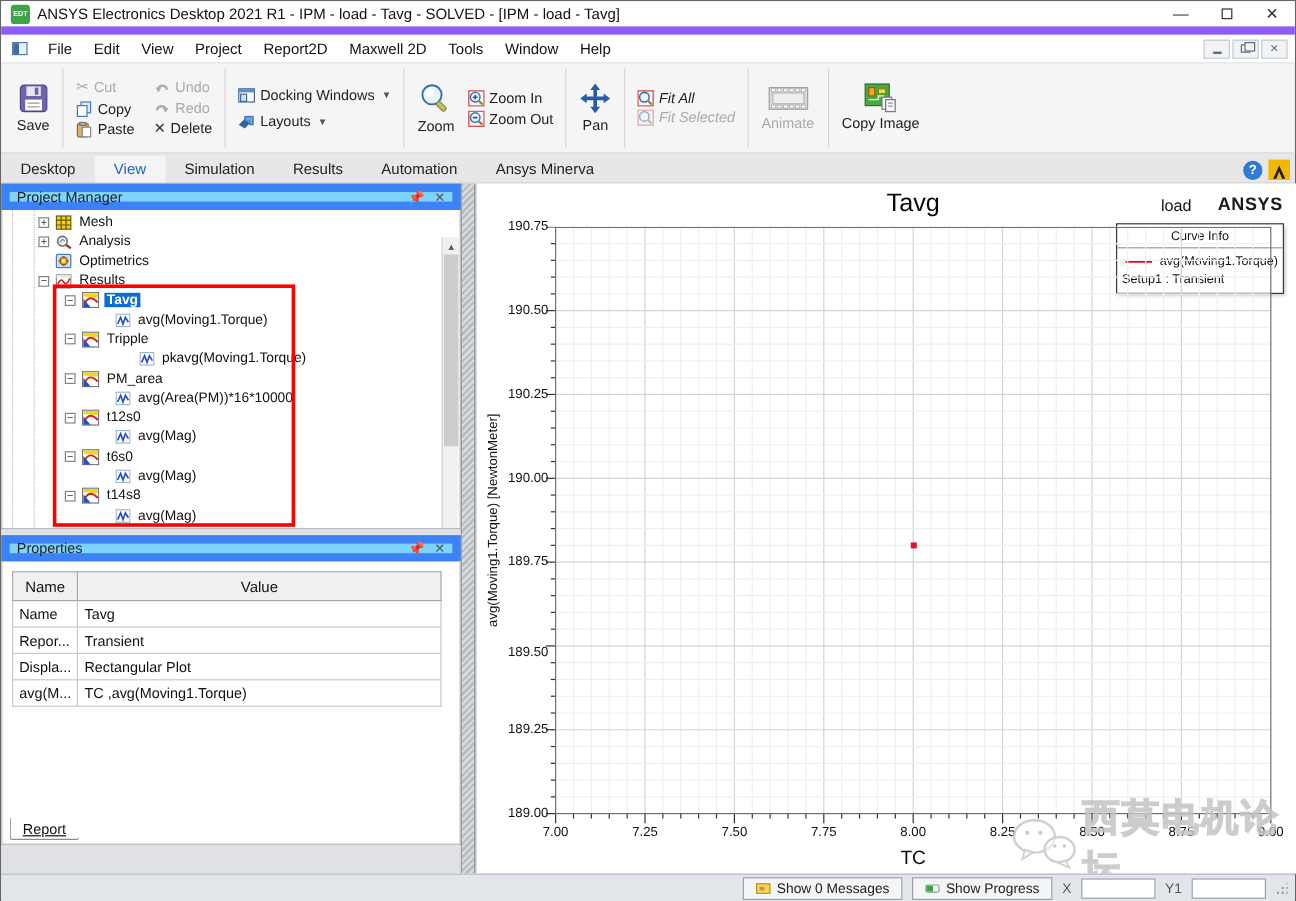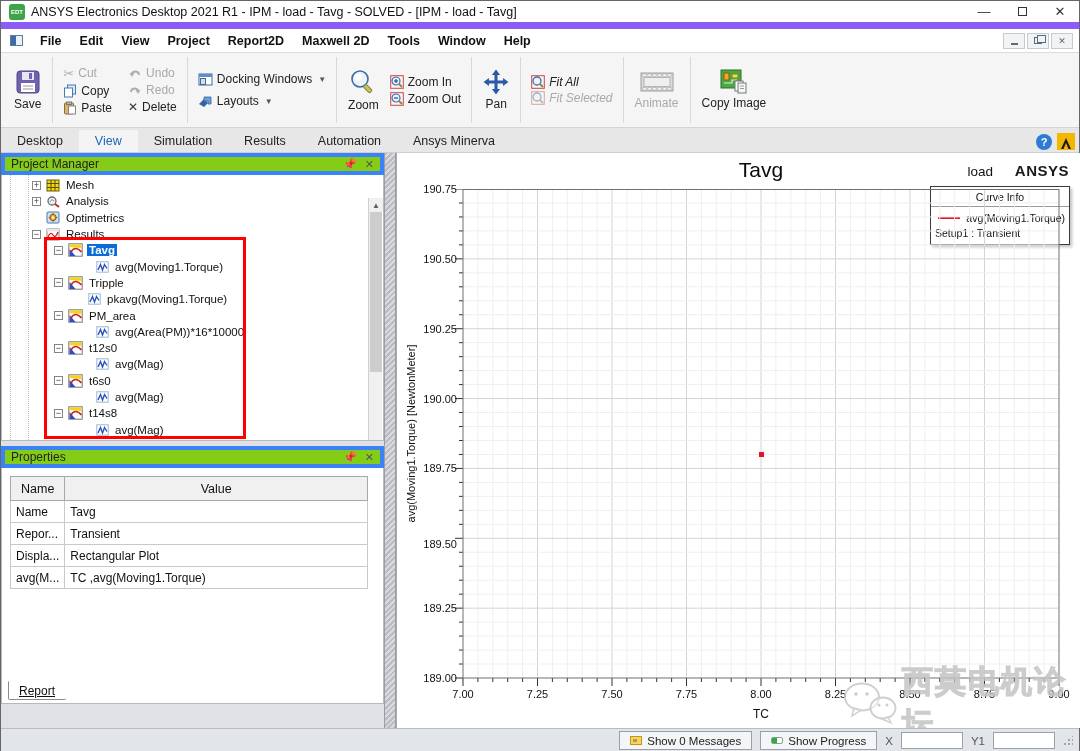--- a/index.html
+++ b/index.html
@@ -43,21 +43,21 @@
   .help-circle { width:16px; height:16px; border-radius:50%; background:#2e7bd6; color:#fff; font-size:11px; font-weight:bold; display:flex; align-items:center; justify-content:center; }
   .ansys-gold { width:18px; height:17px; background:#f2b700; display:flex; align-items:flex-end; justify-content:center; }
 
   
   .main { position:absolute; left:0; top:152px; width:1080px; height:575px; background:#dfe1e4; }
   .left-dock { position:absolute; left:0; top:0; width:383px; height:575px; }
   .splitter { position:absolute; left:383px; top:0; width:12px; height:575px; background:repeating-linear-gradient(135deg,#b9bcc0 0 2px,#d8dadd 2px 4px); border-left:1px solid #9a9da1; border-right:1px solid #9a9da1; }
   .chart-window { position:absolute; left:395px; top:0; width:685px; height:575px; background:#ffffff; border-left:1px solid #aaa; }
 
   
-  .panel-header { height:22px; background:#84cc16; border:4px solid #3b82f6; display:flex; align-items:center; font-size:12px; color:#222; padding:0 6px; }
+  .panel-header { height:22px; background:#7dd3fc; border:7px solid #3b82f6; display:flex; align-items:center; font-size:12px; color:#222; padding:0 6px; }
   .panel-header .ph-icons { margin-left:auto; display:flex; gap:8px; color:#555; font-size:11px; }
   .pm-panel { position:absolute; left:0; top:0; width:383px; height:288px; }
   .pm-tree { position:absolute; left:0; top:22px; width:383px; height:266px; background:#fff; border:1px solid #b5b8bc; border-top:none; overflow:hidden; }
   .tree-guide { position:absolute; top:0; bottom:0; width:0; border-left:1px dotted #bbb; }
   .tree-rows { position:absolute; left:0; top:2px; right:16px; }
   .tree-row { height:16.3px; display:flex; align-items:center; font-size:11.5px; color:#111; white-space:nowrap; }
   .expander { width:9px; height:9px; border:1px solid #848484; background:#fff; font-size:9px; line-height:7px; text-align:center; color:#333; margin-right:5px; flex:none; }
   .exp-spacer { width:14px; flex:none; }
   .tree-icon { margin-right:4px; flex:none; }
   .tree-label { padding:0 2px; }
@@ -83,21 +83,21 @@
   .corner-design { position:absolute; right:88px; top:11px; font-size:13.5px; color:#111; }
   .corner-brand { position:absolute; right:12px; top:9px; font-size:15px; font-weight:bold; color:#1a1a1a; letter-spacing:0.5px; }
   .legend { position:absolute; left:533px; top:33px; width:140px; background:#fff; border:1px solid #3a3a3a; box-shadow:2px 2px 3px rgba(0,0,0,0.25); font-size:10.5px; color:#111; padding:2px 4px 5px 4px; }
   .legend-title { text-align:center; padding:2px 0 3px 0; border-bottom:1px solid #9a9a9a; margin:0 -4px 4px -4px; }
   .legend-entry { display:flex; align-items:center; justify-content:flex-end; gap:6px; padding:1px 0; }
   .legend-swatch { width:22px; height:0; border-top:2px solid #e8112d; flex:none; }
   .legend-sub { text-align:left; padding-top:2px; }
   .ytick { position:absolute; width:42px; text-align:right; font-size:11px; color:#111; }
   .xtick { position:absolute; width:44px; text-align:center; font-size:11px; color:#111; }
   .y-axis-title { position:absolute; left:8px; top:525px; width:489px; height:15px; transform:rotate(-90deg); transform-origin:0 0; text-align:center; font-size:11px; color:#111; }
-  .x-axis-title { position:absolute; left:66px; top:554px; width:596px; text-align:center; font-size:12px; color:#111; }
+  .x-axis-title { position:absolute; left:66px; top:554px; width:596px; text-align:center; font-size:16px; color:#111; }
   .data-point { position:absolute; width:5px; height:5px; background:#e8112d; }
   .watermark { position:absolute; left:445px; top:508px; display:flex; align-items:center; gap:4px; opacity:0.85; pointer-events:none; }
   .watermark-text { font-size:31px; font-weight:bold; color:rgba(255,255,255,0.25); -webkit-text-stroke:1.3px #c4c4c4; letter-spacing:2px; }
 
   
   .statusbar { position:absolute; left:0; top:727px; width:100%; height:24px; background:#e2e6ea; border-top:1px solid #b8bcc2; display:flex; align-items:center; justify-content:flex-end; gap:8px; padding-right:6px; font-size:11.5px; color:#555; }
   .sb-btn { display:flex; align-items:center; gap:5px; border:1px solid #9aa0a8; background:#f4f5f6; height:19px; padding:0 10px; font-size:11.5px; color:#222; }
   .sb-ico-msg { width:12px; height:9px; background:#ffd34d; border:1px solid #b8962e; position:relative; }
   .sb-ico-msg::after { content:""; position:absolute; left:2px; top:2px; width:4px; height:3px; background:#a97; }
   .sb-ico-prog { width:12px; height:7px; border:1px solid #7a8; background:linear-gradient(to right,#3da53d 55%,#fff 55%); border-radius:2px; }
@@ -122,21 +122,21 @@
       <div class="win-btn">—</div>
       <div class="win-btn">
           <span class="max-box"></span>
         </div>
       <div class="win-btn">✕</div>
     </div>
   </div>
 
   <div class="menubar">
     <div class="menu-winicon"></div>
-    <div id="menu-items" style="display:flex;font-weight:bold;">
+    <div id="menu-items" style="display:flex;">
         <span class="menu-item">File</span>
         <span class="menu-item">Edit</span>
         <span class="menu-item">View</span>
         <span class="menu-item">Project</span>
         <span class="menu-item">Report2D</span>
         <span class="menu-item">Maxwell 2D</span>
         <span class="menu-item">Tools</span>
         <span class="menu-item">Window</span>
         <span class="menu-item">Help</span>
       </div>
@@ -465,21 +465,21 @@
                 <span class="tree-icon">
                   <svg width="15" height="14" viewBox="0 0 15 14">
                     <rect x="0.8" y="0.8" width="13.4" height="12.4" fill="#fff" stroke="#777"></rect>
                     <polygon points="1.5,13 1.5,6 7.5,13" fill="#2a4fc0"></polygon>
                     <polygon points="1.5,1.5 13.5,1.5 13.5,5 1.5,4" fill="#f3d516"></polygon>
                     <path d="M3 9 Q7 2 13.5 9" fill="none" stroke="#d02020" stroke-width="1.6"></path>
                   </svg>
                 </span>
                 <span class="tree-label">Tripple</span>
               </div>
-              <div class="tree-row" style="padding-left: 56px; margin-left: 16px;">
+              <div class="tree-row" style="padding-left: 100px;">
                 <span class="exp-spacer"></span>
                 <span class="tree-icon">
                   <svg width="13" height="12" viewBox="0 0 13 12">
                     <rect x="0.8" y="0.8" width="11.4" height="10.4" fill="#fff" stroke="#9ab8d0"></rect>
                     <path d="M2 9 L4.5 3.5 L6.5 9 L8.5 3.5 L11 7.5" fill="none" stroke="#2a4fc0" stroke-width="1.4"></path>
                   </svg>
                 </span>
                 <span class="tree-label">pkavg(Moving1.Torque)</span>
               </div>
               <div class="tree-row" style="padding-left: 52px;">

